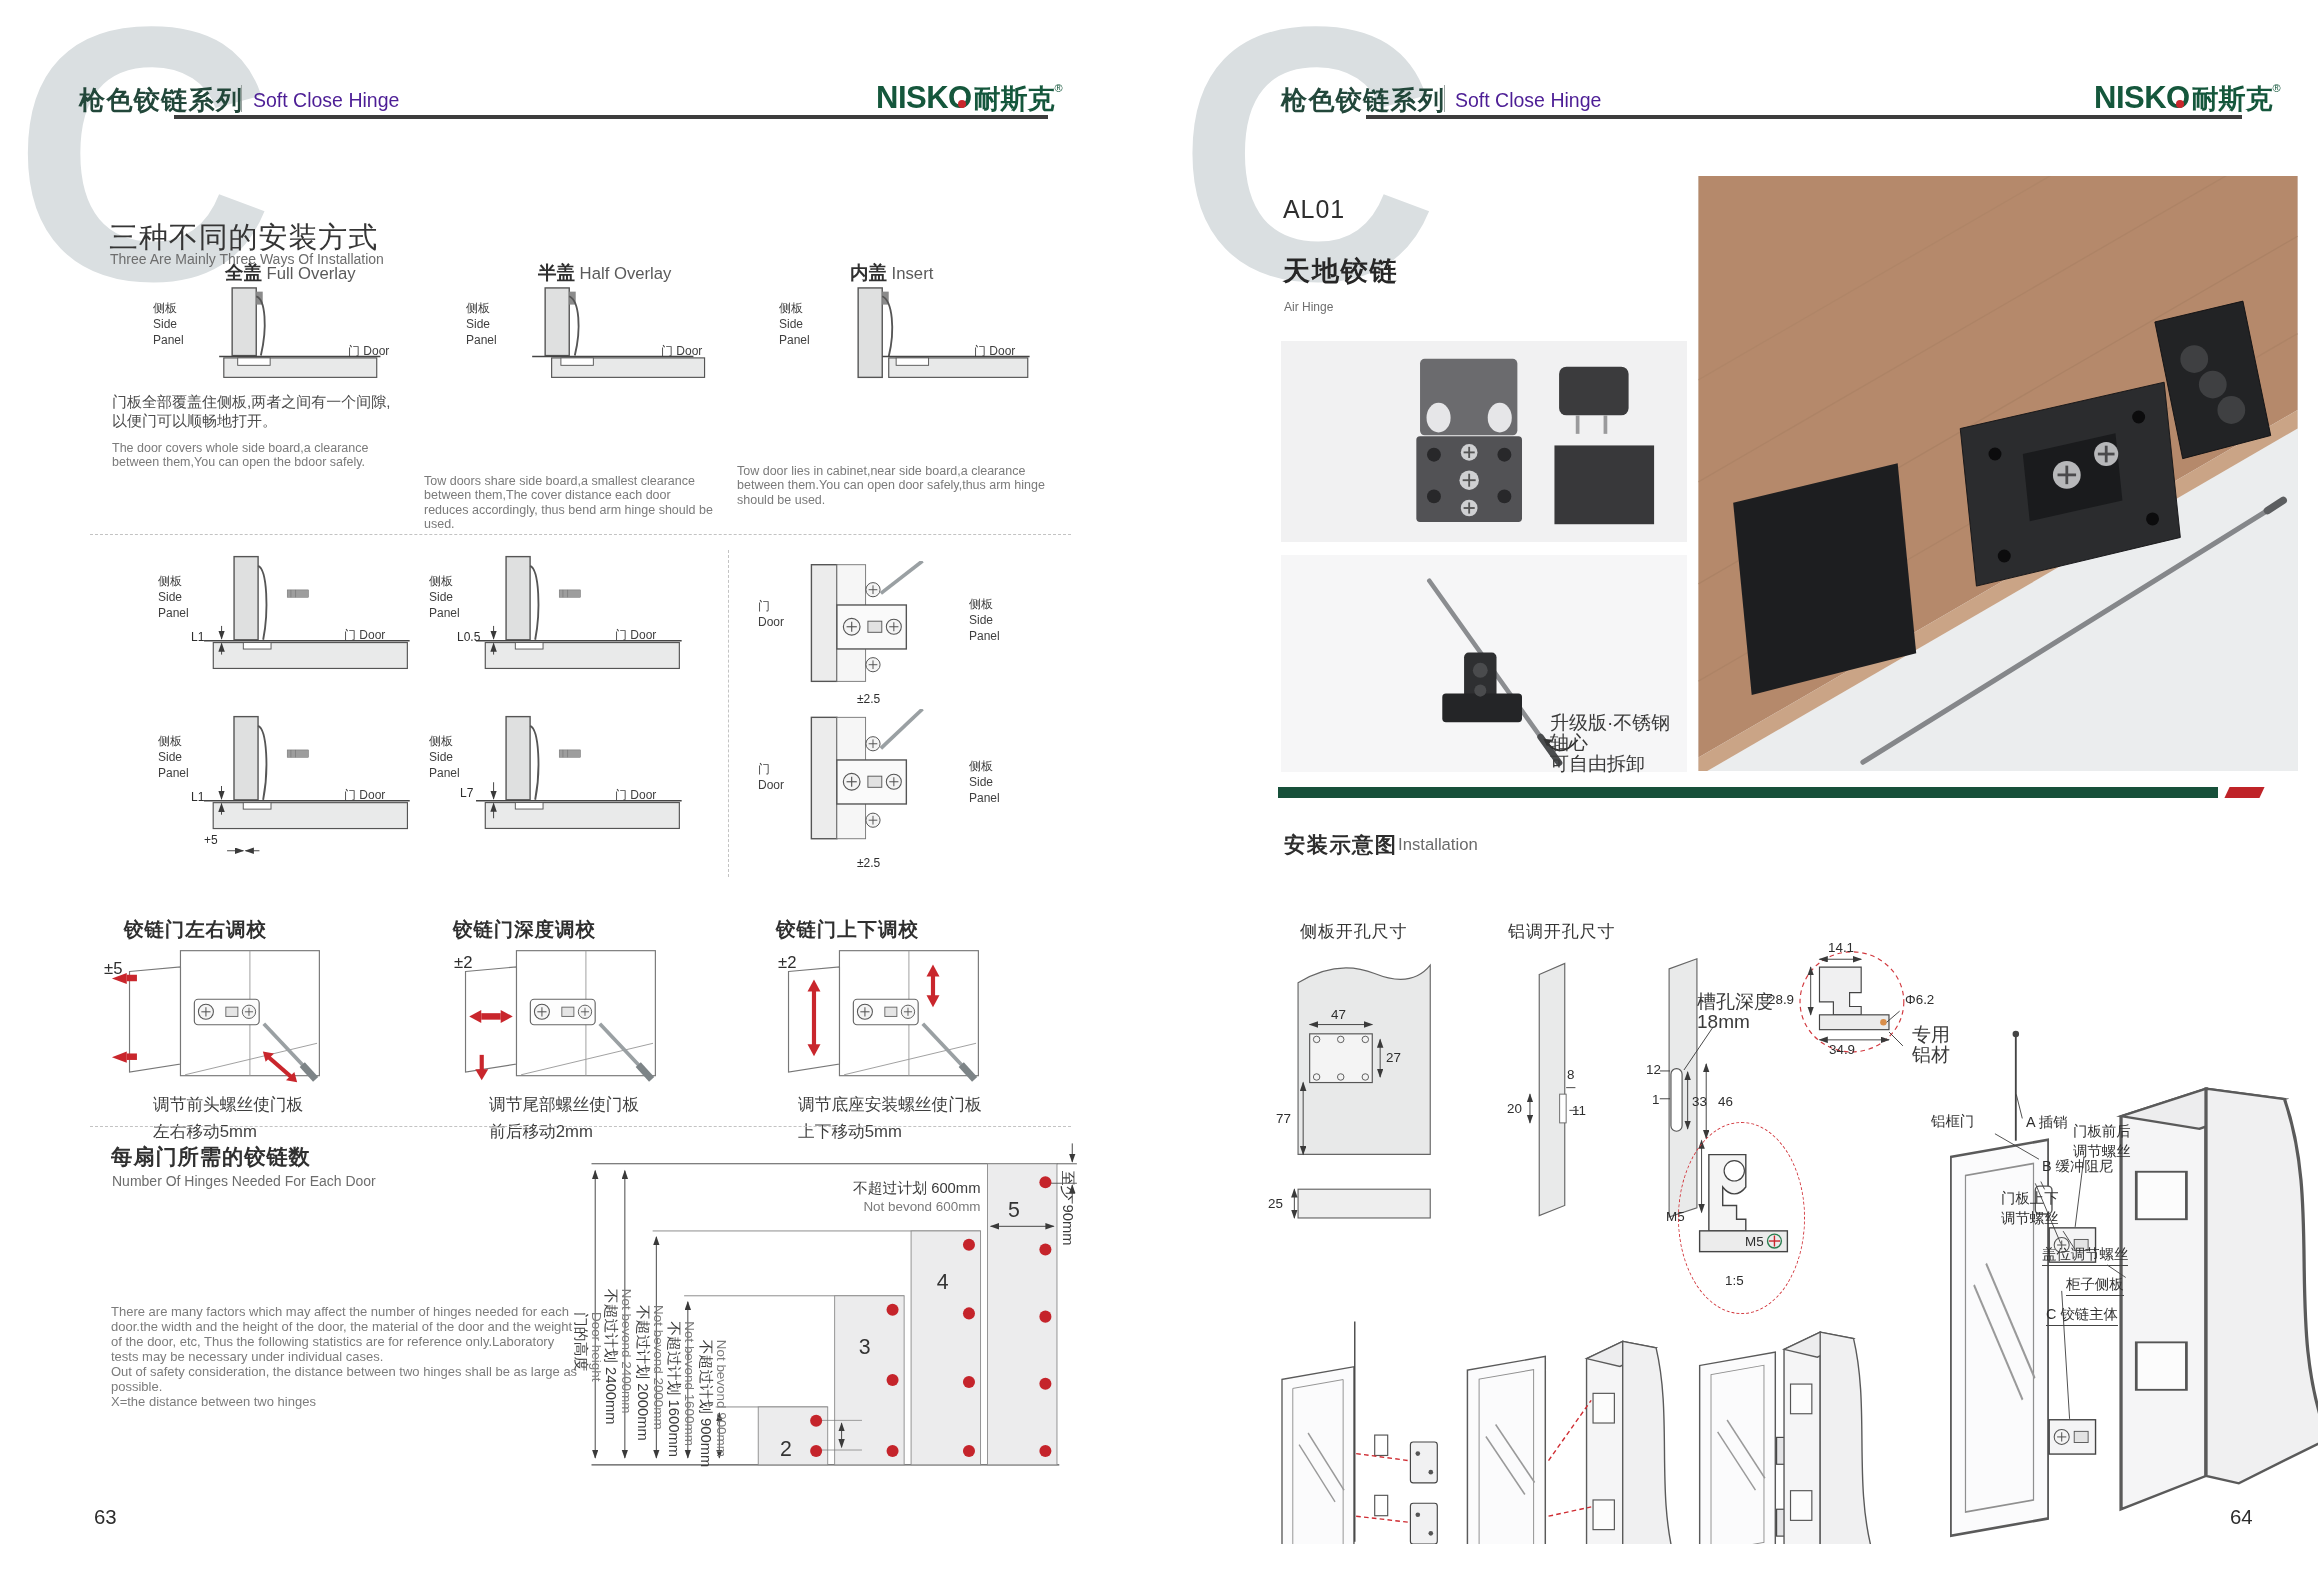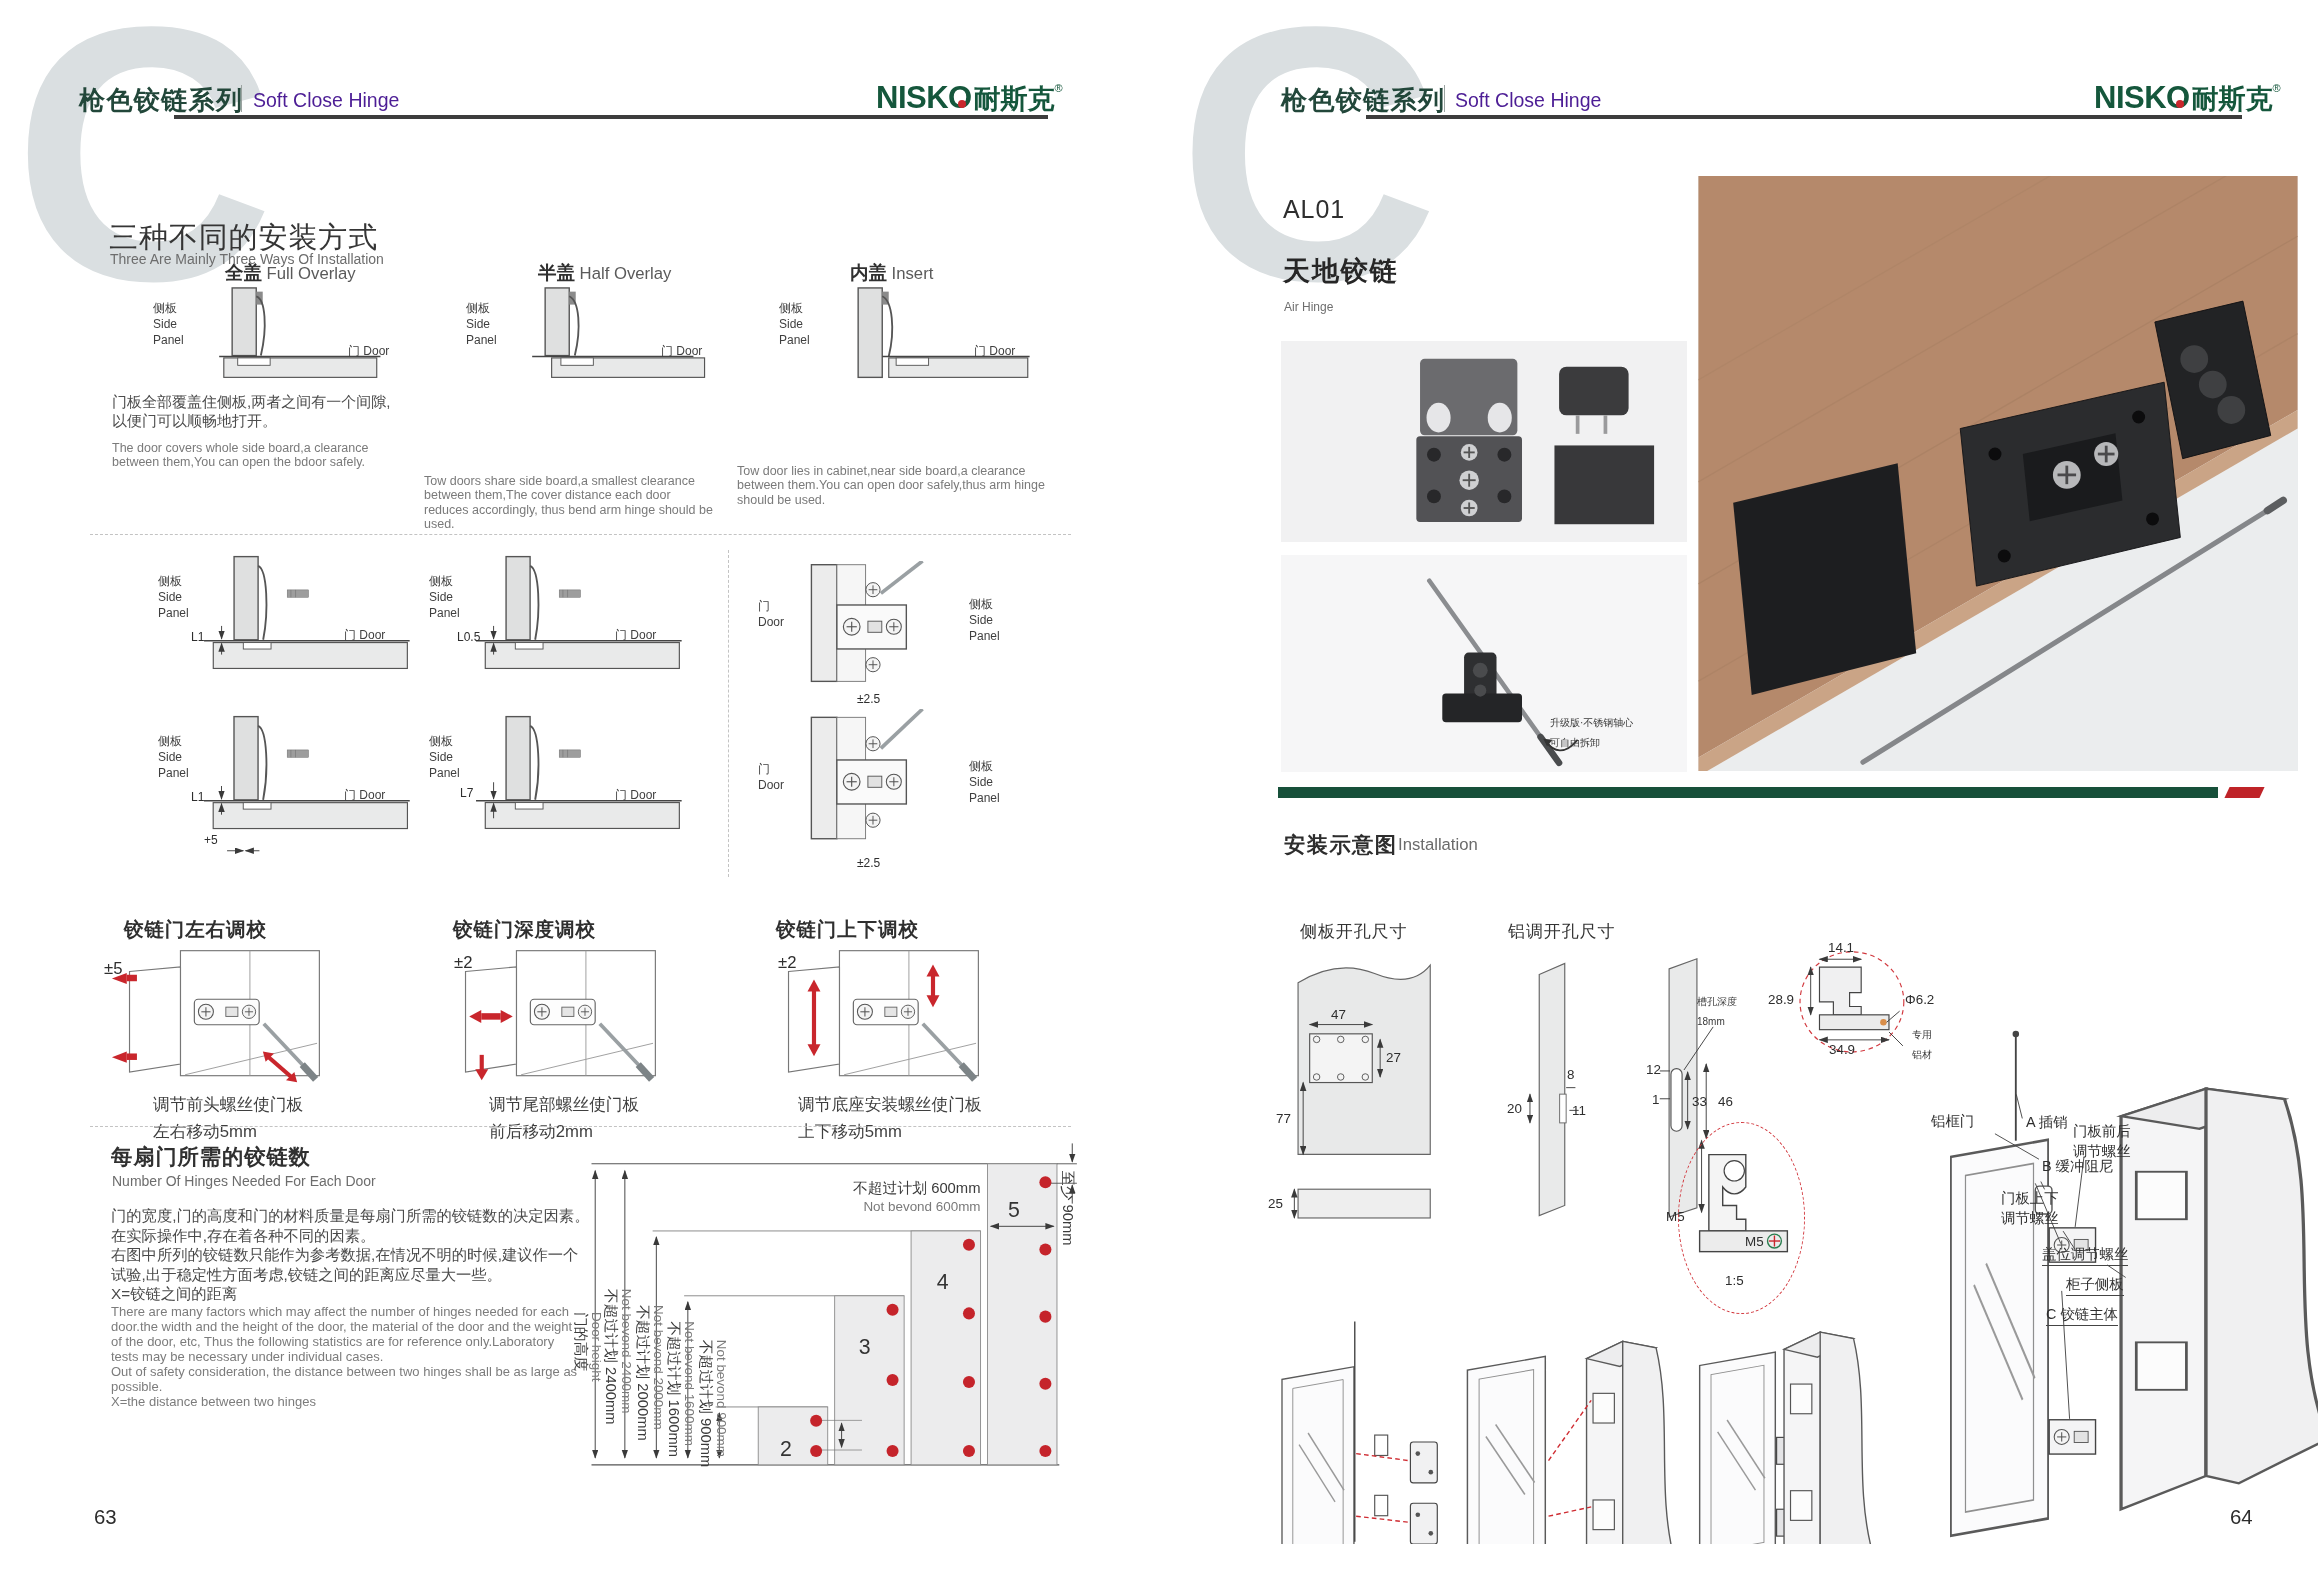--- a/index.html
+++ b/index.html
@@ -33,21 +33,21 @@
 .zl{font-size:15.3px;color:#4a4a4a;line-height:19.5px}
 .el{font-size:13px;color:#7c7c7c;line-height:15px}
 .pn{font-size:20.4px;color:#2c2c2c}
 .exl{font-size:14.4px;color:#2f2f2f;line-height:20.4px}
 .code{font-size:25px;color:#2e2e2e;letter-spacing:0.9px}
 .pname{font-size:27px;color:#262626;font-weight:600;letter-spacing:1.9px}
 .pen{font-size:12px;color:#6e6e6e}
 .it{font-size:21.3px;color:#2d2d2d;font-weight:600;letter-spacing:1.4px}
 .ien{font-size:16.7px;color:#6b6b6b}
 .dt{font-size:17px;color:#333;font-weight:500;letter-spacing:0.9px}
-.note{font-size:10px;color:#3a3a3a;line-height:20.4px}
+.note{font-size:19px;color:#3a3a3a;line-height:20.4px}
 .photo{background:#f1f1f2}
 .strip-g{background:#17503a}
 .strip-r{background:#bf2328;transform:skewX(-25deg)}
 svg{display:block}
 svg text{font-family:"Liberation Sans","DejaVu Sans",sans-serif}
 .bn{font-size:46px;fill:#333}
 .rt1{font-size:32px;fill:#3c3c3c}
 .rt2{font-size:29px;fill:#7a7a7a}
 </style>
 </head>
@@ -306,27 +306,20 @@
  </svg>
 
  <div class="abs cap" style="left:153px;top:1091px"><span>调节前头螺丝使门板</span><br><span>左右移动5mm</span></div>
  <div class="abs cap" style="left:489px;top:1091px"><span>调节尾部螺丝使门板</span><br><span>前后移动2mm</span></div>
  <div class="abs cap" style="left:798px;top:1091px"><span>调节底座安装螺丝使门板</span><br><span>上下移动5mm</span></div>
 
  <div class="abs dash" style="left:90px;top:1126px;width:981px"></div>
 
  <div class="abs ct" style="left:111px;top:1142px">每扇门所需的铰链数</div>
  <div class="abs sen" style="left:112px;top:1173px">Number Of Hinges Needed For Each Door</div>
- <div class="abs" style="left:111px;top:1206px">
-  <div class="zl">门的宽度,门的高度和门的材料质量是每扇门所需的铰链数的决定因素。</div>
-  <div class="zl">在实际操作中,存在着各种不同的因素。</div>
-  <div class="zl">右图中所列的铰链数只能作为参考数据,在情况不明的时候,建议作一个</div>
-  <div class="zl">试验,出于稳定性方面考虑,铰链之间的距离应尽量大一些。</div>
-  <div class="zl">X=铰链之间的距离</div>
- </div>
  <div class="abs" style="left:111px;top:1304px">
   <div class="el">There are many factors which may affect the number of hinges needed for each</div>
   <div class="el">door.the width and the height of the door, the material of the door and the weight</div>
   <div class="el">of the door, etc, Thus the following statistics are for reference only.Laboratory</div>
   <div class="el">tests may be necessary under individual cases.</div>
   <div class="el">Out of safety consideration, the distance between two hinges shall be as large as</div>
   <div class="el">possible.</div>
   <div class="el">X=the distance between two hinges</div>
  </div>
 

